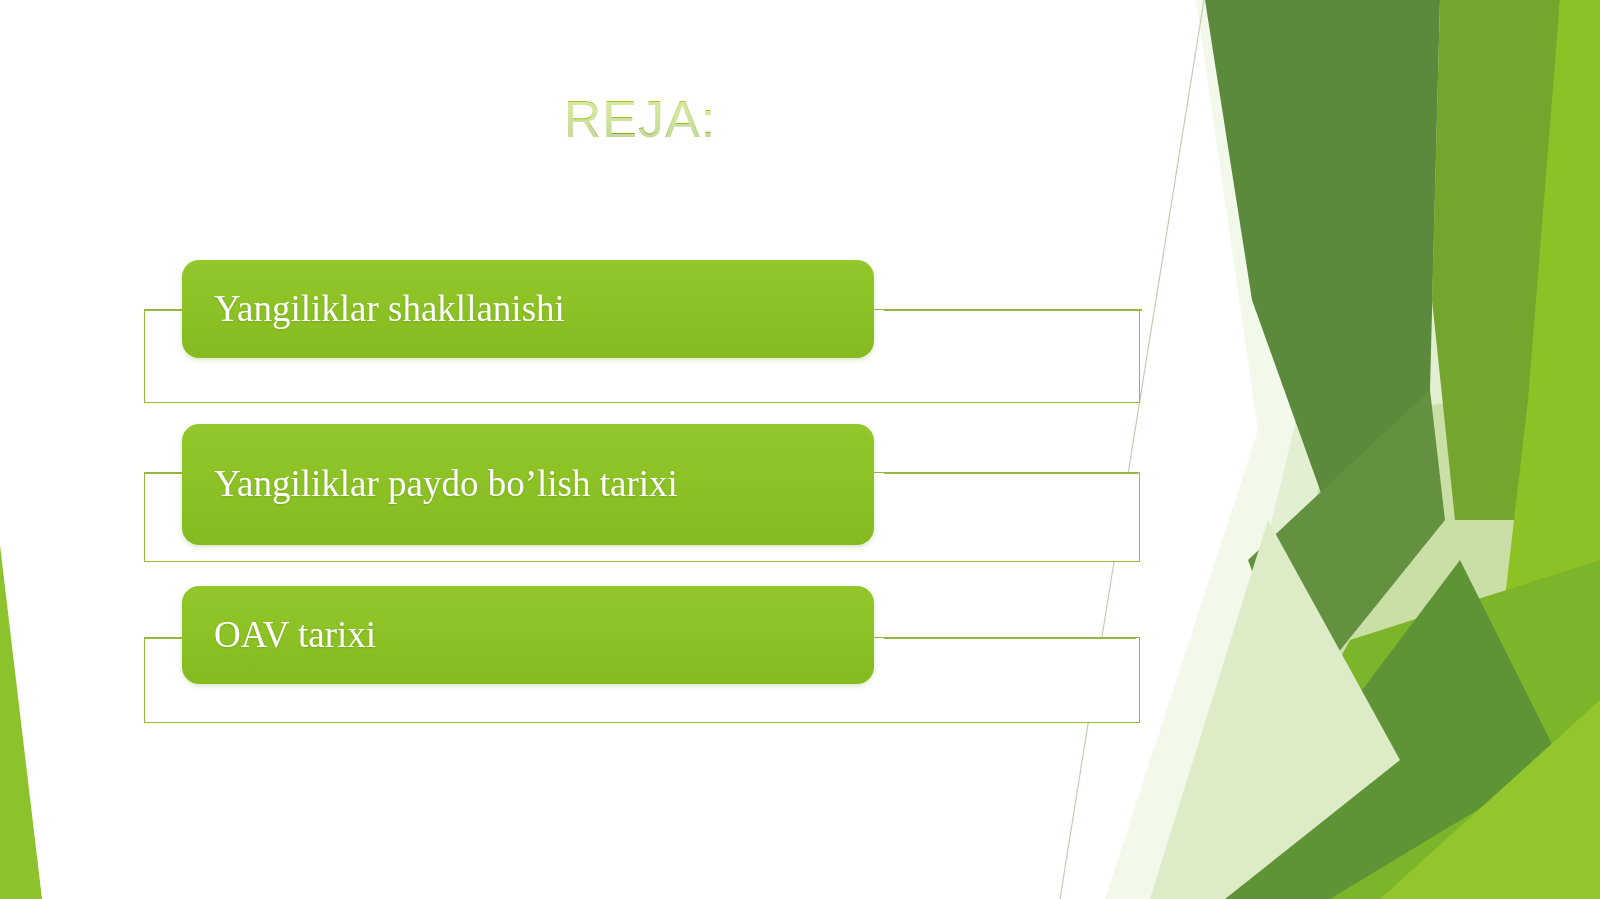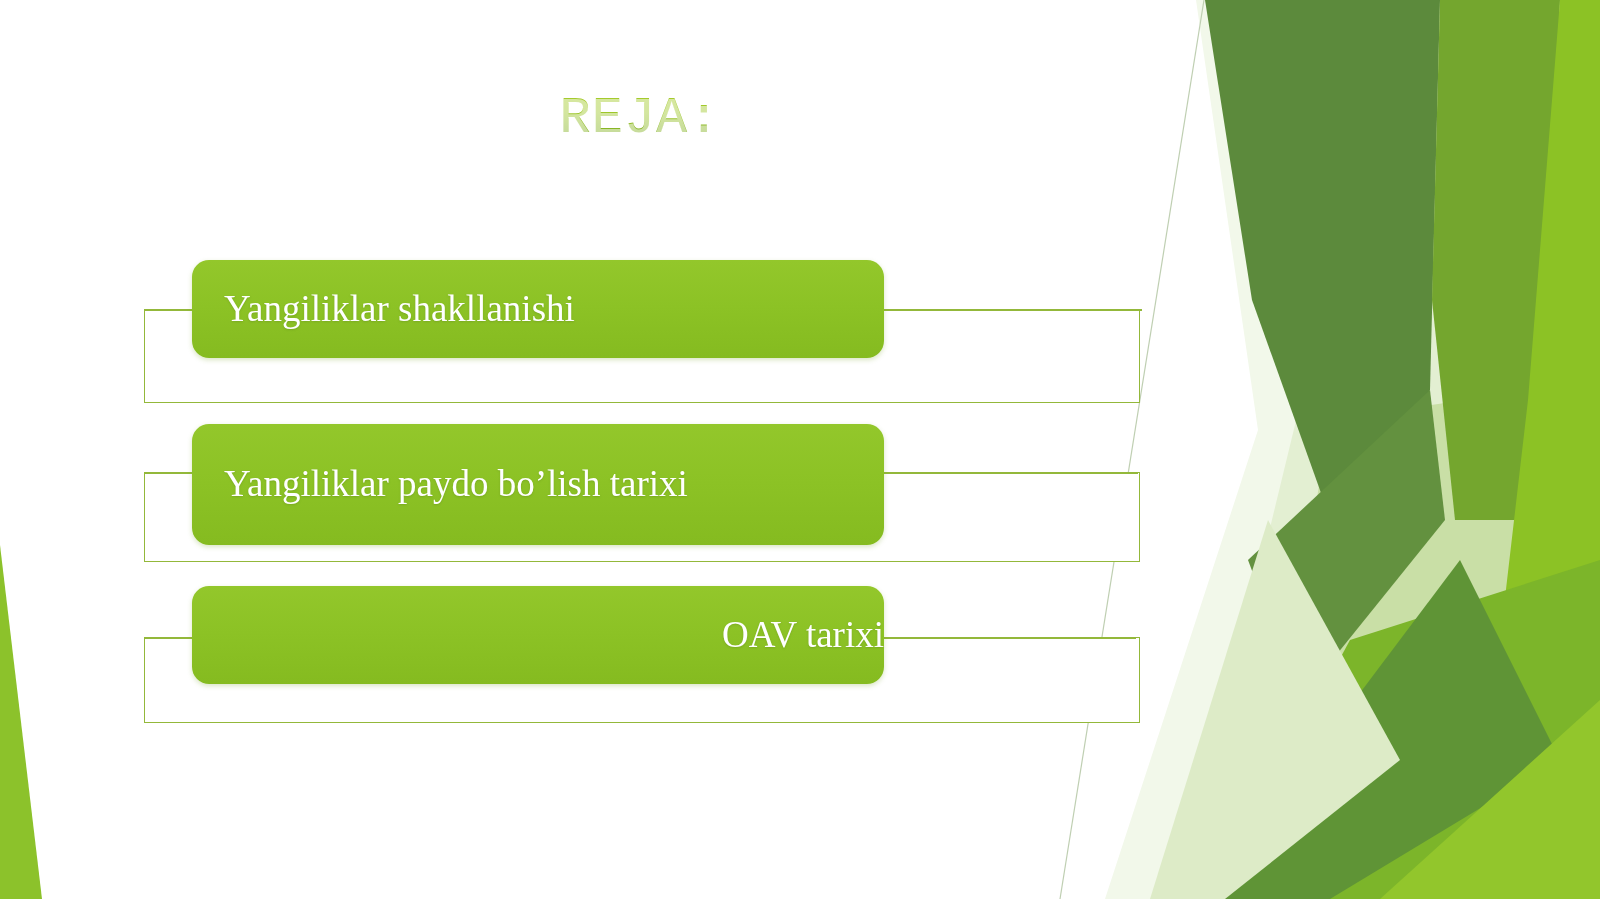--- a/index.html
+++ b/index.html
@@ -26,21 +26,21 @@
 
   
   #title {
     position:absolute;
     left:0; top:92px;
     width:1280px;
     text-align:center;
     font-size:52px;
     line-height:1.05;
     letter-spacing:1px;
-    font-family:Liberation Mono, monospace;
+    font-family:Liberation Sans, sans-serif;
     background:linear-gradient(180deg,#a8cc2e 0%,#9ec72a 38%,#7fae22 78%,#6f9d1e 100%);
     -webkit-background-clip:text;
     background-clip:text;
     color:transparent;
     -webkit-text-fill-color:transparent;
     text-shadow:0 1px 0 rgba(255,255,255,0.55);
   }
 
   
   #agenda {
@@ -60,21 +60,21 @@
     border:1.6px solid #93b83a;
     background:#ffffff;
   }
   .row-connector {
     position:absolute;
     height:1.8px;
     background:#93b83a;
   }
   .row-pill {
     position:absolute;
-    left:192px;
+    left:182px;
     width:692px;
     border-radius:17px;
     background:linear-gradient(180deg,#93c72b 0%,#8cc225 48%,#85bb20 100%);
     box-shadow:0 2px 5px rgba(120,160,40,0.28);
     display:flex;
     align-items:center;
     padding:0 0 0 32px;
   }
   .row-label {
     font-family:"Liberation Serif", serif;
@@ -97,21 +97,21 @@
   #row-2 .row-connector { top:472px; }
   #row-2 .row-connector.left  { left:144px; width:52px; }
   #row-2 .row-connector.right { left:884px; width:254px; }
   #row-2 .row-pill { top:424px; height:121px; }
 
   
   #row-3 .row-frame { top:637px; height:86px; }
   #row-3 .row-connector { top:637px; }
   #row-3 .row-connector.left  { left:144px; width:52px; }
   #row-3 .row-connector.right { left:884px; width:252px; }
-  #row-3 .row-pill { top:586px; height:98px;justify-content:flex-end; }
+  #row-3 .row-pill { top:586px; height:98px; }
 </style>
 </head>
 <body>
 
 <div id="slide">
 
   <svg id="bg-decor" viewBox="0 0 1600 899" preserveAspectRatio="none">
 
     <polygon points="0,545 0,899 42,899" fill="#8CC22B"></polygon>
 

